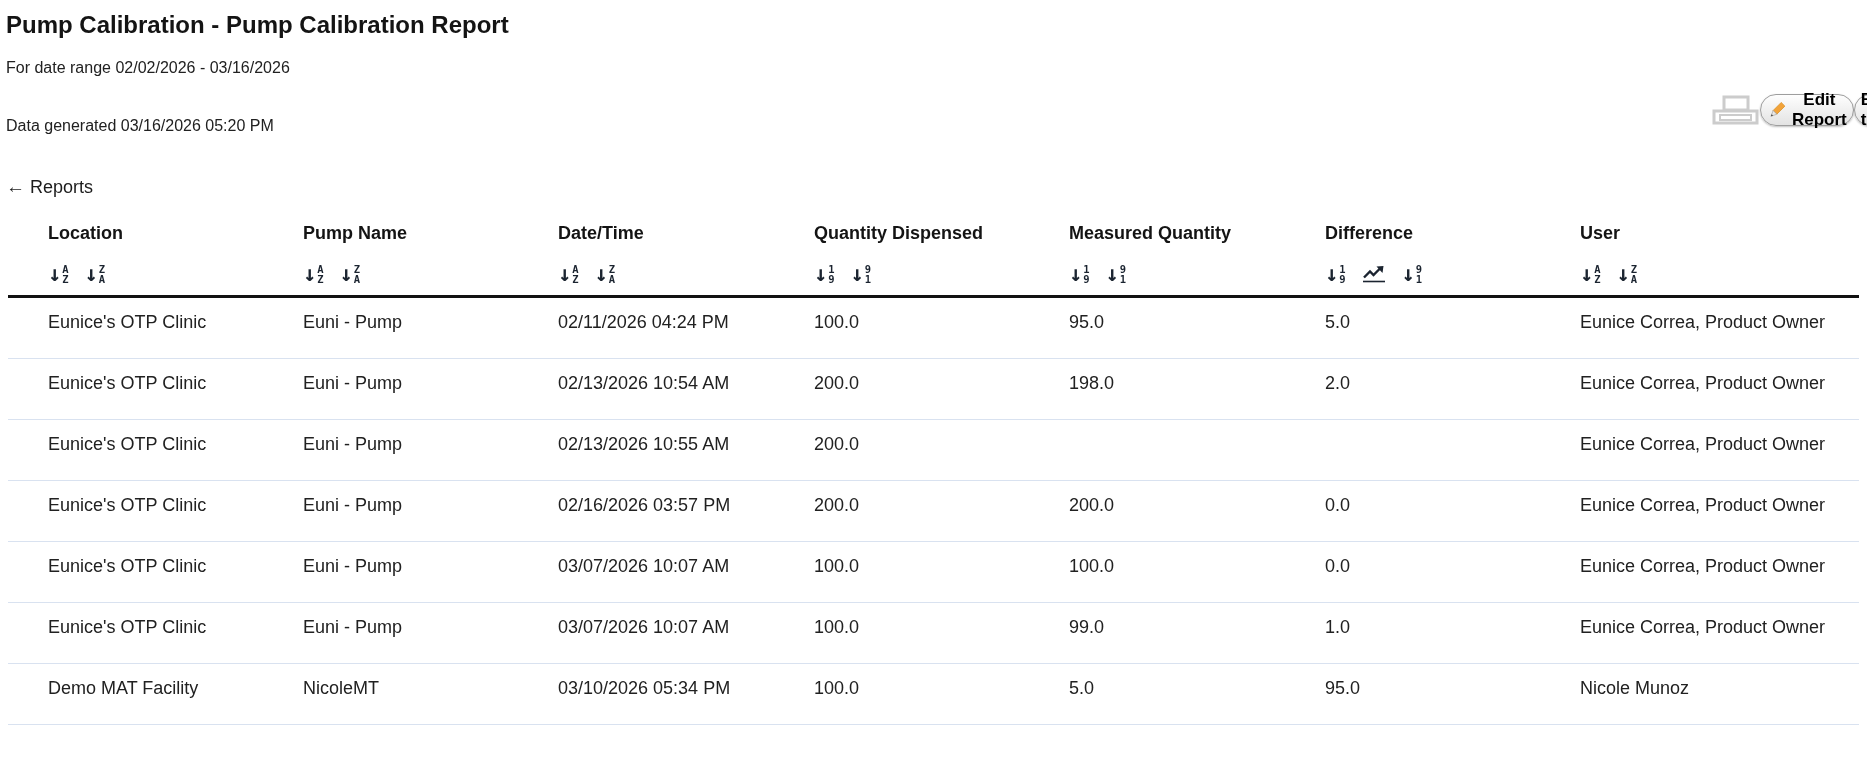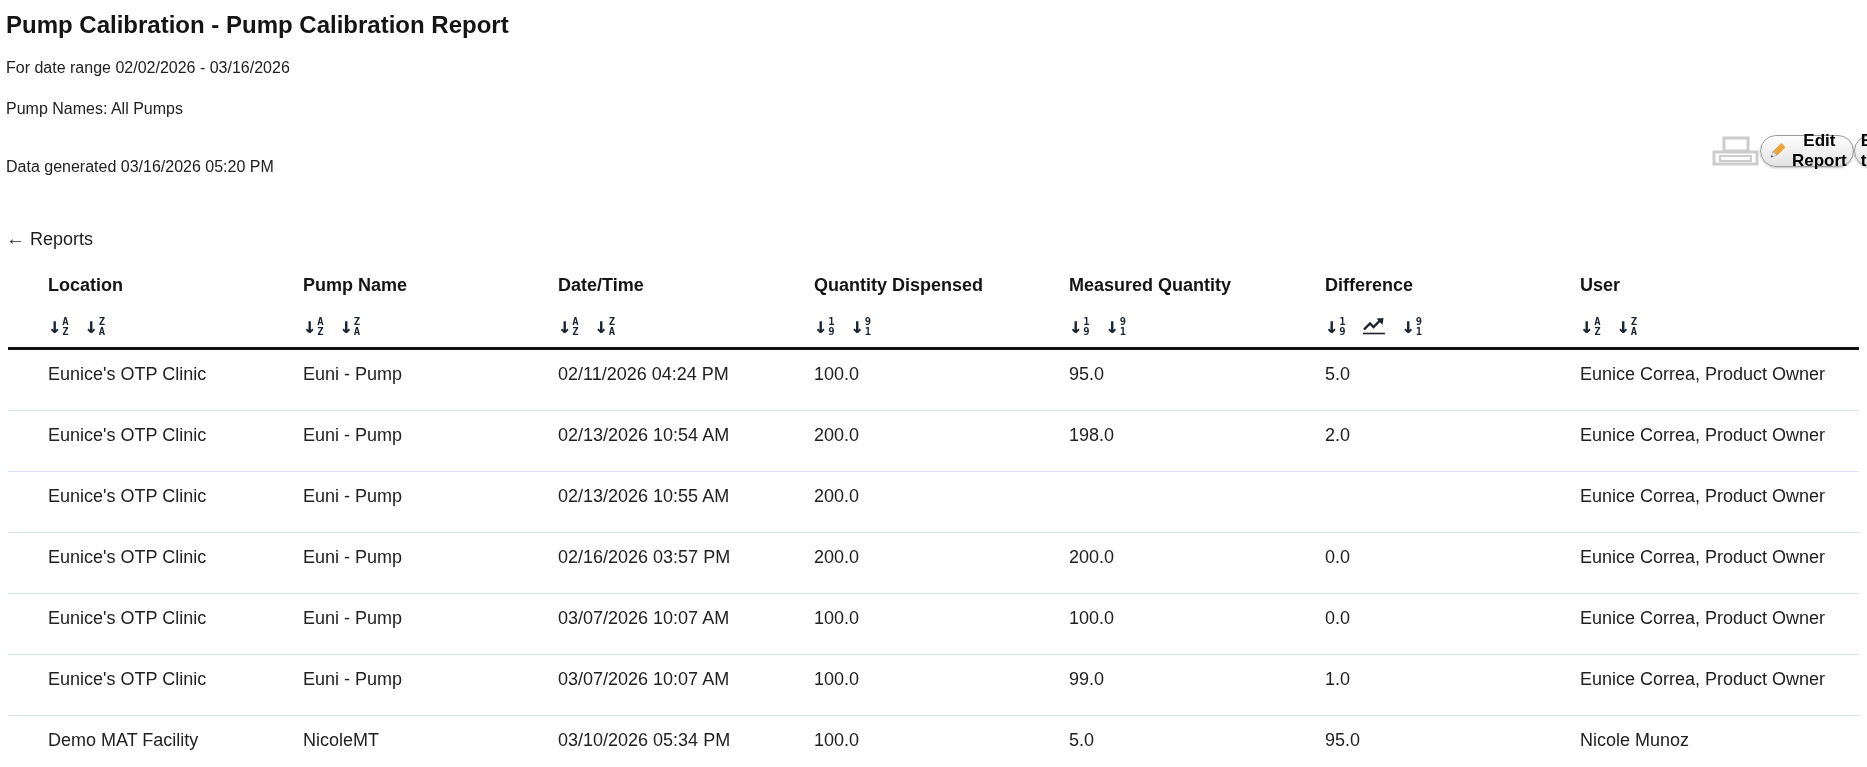--- a/index.html
+++ b/index.html
@@ -9,21 +9,21 @@
   .header-left{flex:1;max-width:1690px;}
   h1.title{margin:2px 0 0 0;font-size:24px;line-height:30px;font-weight:700;color:#141414;}
   .hline{margin:15px 0 0 0;font-size:16px;line-height:26px;color:#212121;}
   .gen-line{margin-top:32px;}
   .header-right{width:150px;display:flex;flex-direction:row;align-items:stretch;flex:0 0 auto;}
   .printer{margin:1px 0 9px 2px;}
   .btn{height:32px;margin-bottom:12px;border:1px solid #9e9e9e;border-radius:16px;
     background:linear-gradient(#fefefe,#e3e3e3);box-shadow:0 1px 2px rgba(0,0,0,.25);
     font-family:inherit;font-size:17px;font-weight:700;color:#000;
     display:flex;align-items:center;justify-content:center;gap:6px;cursor:pointer;padding:0 6px;}
-  .back-link{margin:48px 0 0 6px;font-size:18px;color:#1c1c1c;cursor:pointer;display:inline-block;}
+  .back-link{margin:37px 0 0 6px;font-size:18px;color:#1c1c1c;cursor:pointer;display:inline-block;}
   .back-link .arr-ch{font-size:19px;}
   table.report{border-collapse:collapse;table-layout:fixed;width:1851px;margin:0 8px;}
   thead th{text-align:left;vertical-align:top;padding:24px 10px 8px 40px;border-bottom:3px solid #111;}
   .th-label{font-size:18px;font-weight:700;color:#141414;line-height:22px;}
   .th-sort{margin-top:17px;height:26px;display:flex;align-items:center;}
   .sort-icon{display:inline-flex;align-items:center;margin-right:16px;color:#1b2430;cursor:pointer;}
   .sort-icon .arr{font-size:22px;font-weight:700;line-height:22px;font-family:"DejaVu Sans Mono",monospace;}
   .sort-icon .st{display:inline-flex;flex-direction:column;margin-left:1px;}
   .sort-icon .st i{font-style:normal;font-size:10.5px;line-height:10px;font-weight:700;
     font-family:"DejaVu Sans Mono",monospace;}
@@ -33,21 +33,20 @@
 </style>
 </head>
 <body>
 
 <div class="page">
 
   <div class="topbar">
     <div class="header-left">
       <h1 class="title">Pump Calibration - Pump Calibration Report</h1>
       <p class="hline">For date range 02/02/2026 - 03/16/2026</p>
-      <p class="hline">Pump Names: All Pumps</p>
       <p class="hline gen-line">Data generated 03/16/2026 05:20 PM</p>
     </div>
 
     <div class="header-right">
       <span class="printer">
         <svg width="49" height="31" viewBox="0 0 49 31">
           <rect x="3" y="16" width="43" height="12" fill="#ffffff" stroke="#cccccc" stroke-width="3"></rect>
           <rect x="9" y="20" width="31" height="5" fill="#ffffff" stroke="#cccccc" stroke-width="2"></rect>
           <rect x="13" y="2" width="24" height="13" fill="#ffffff" stroke="#cccccc" stroke-width="3"></rect>
         </svg>

